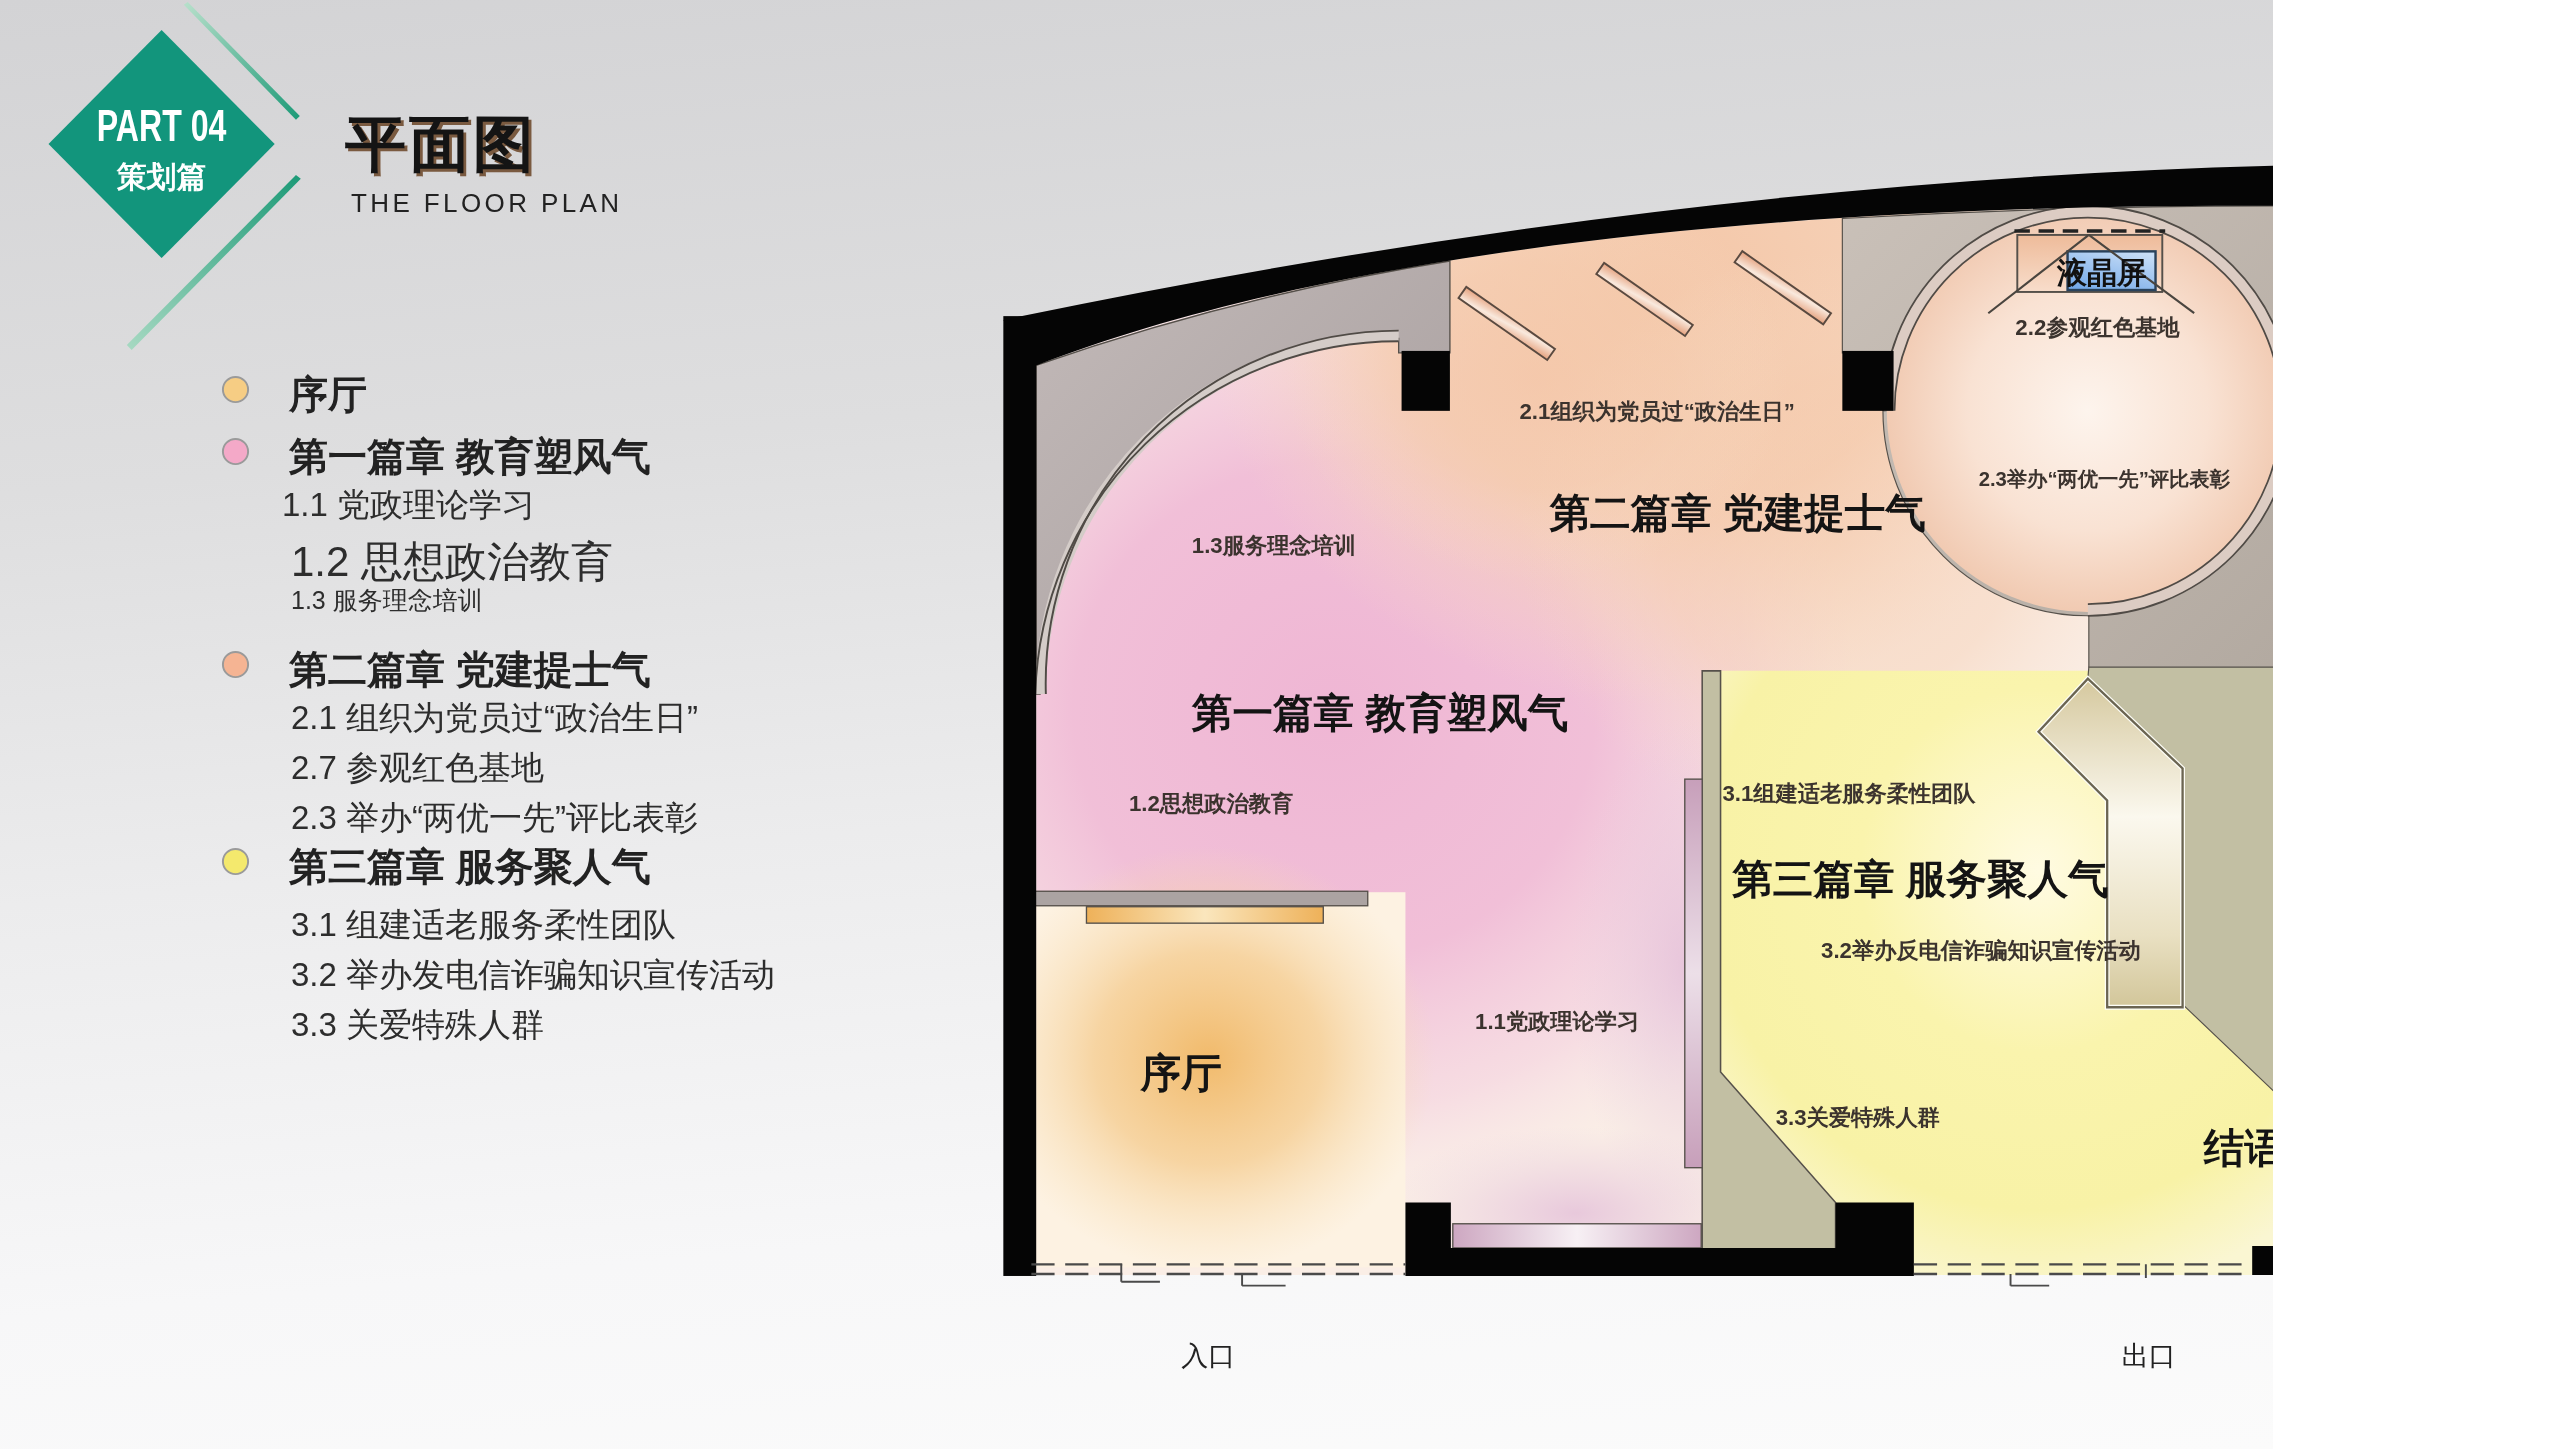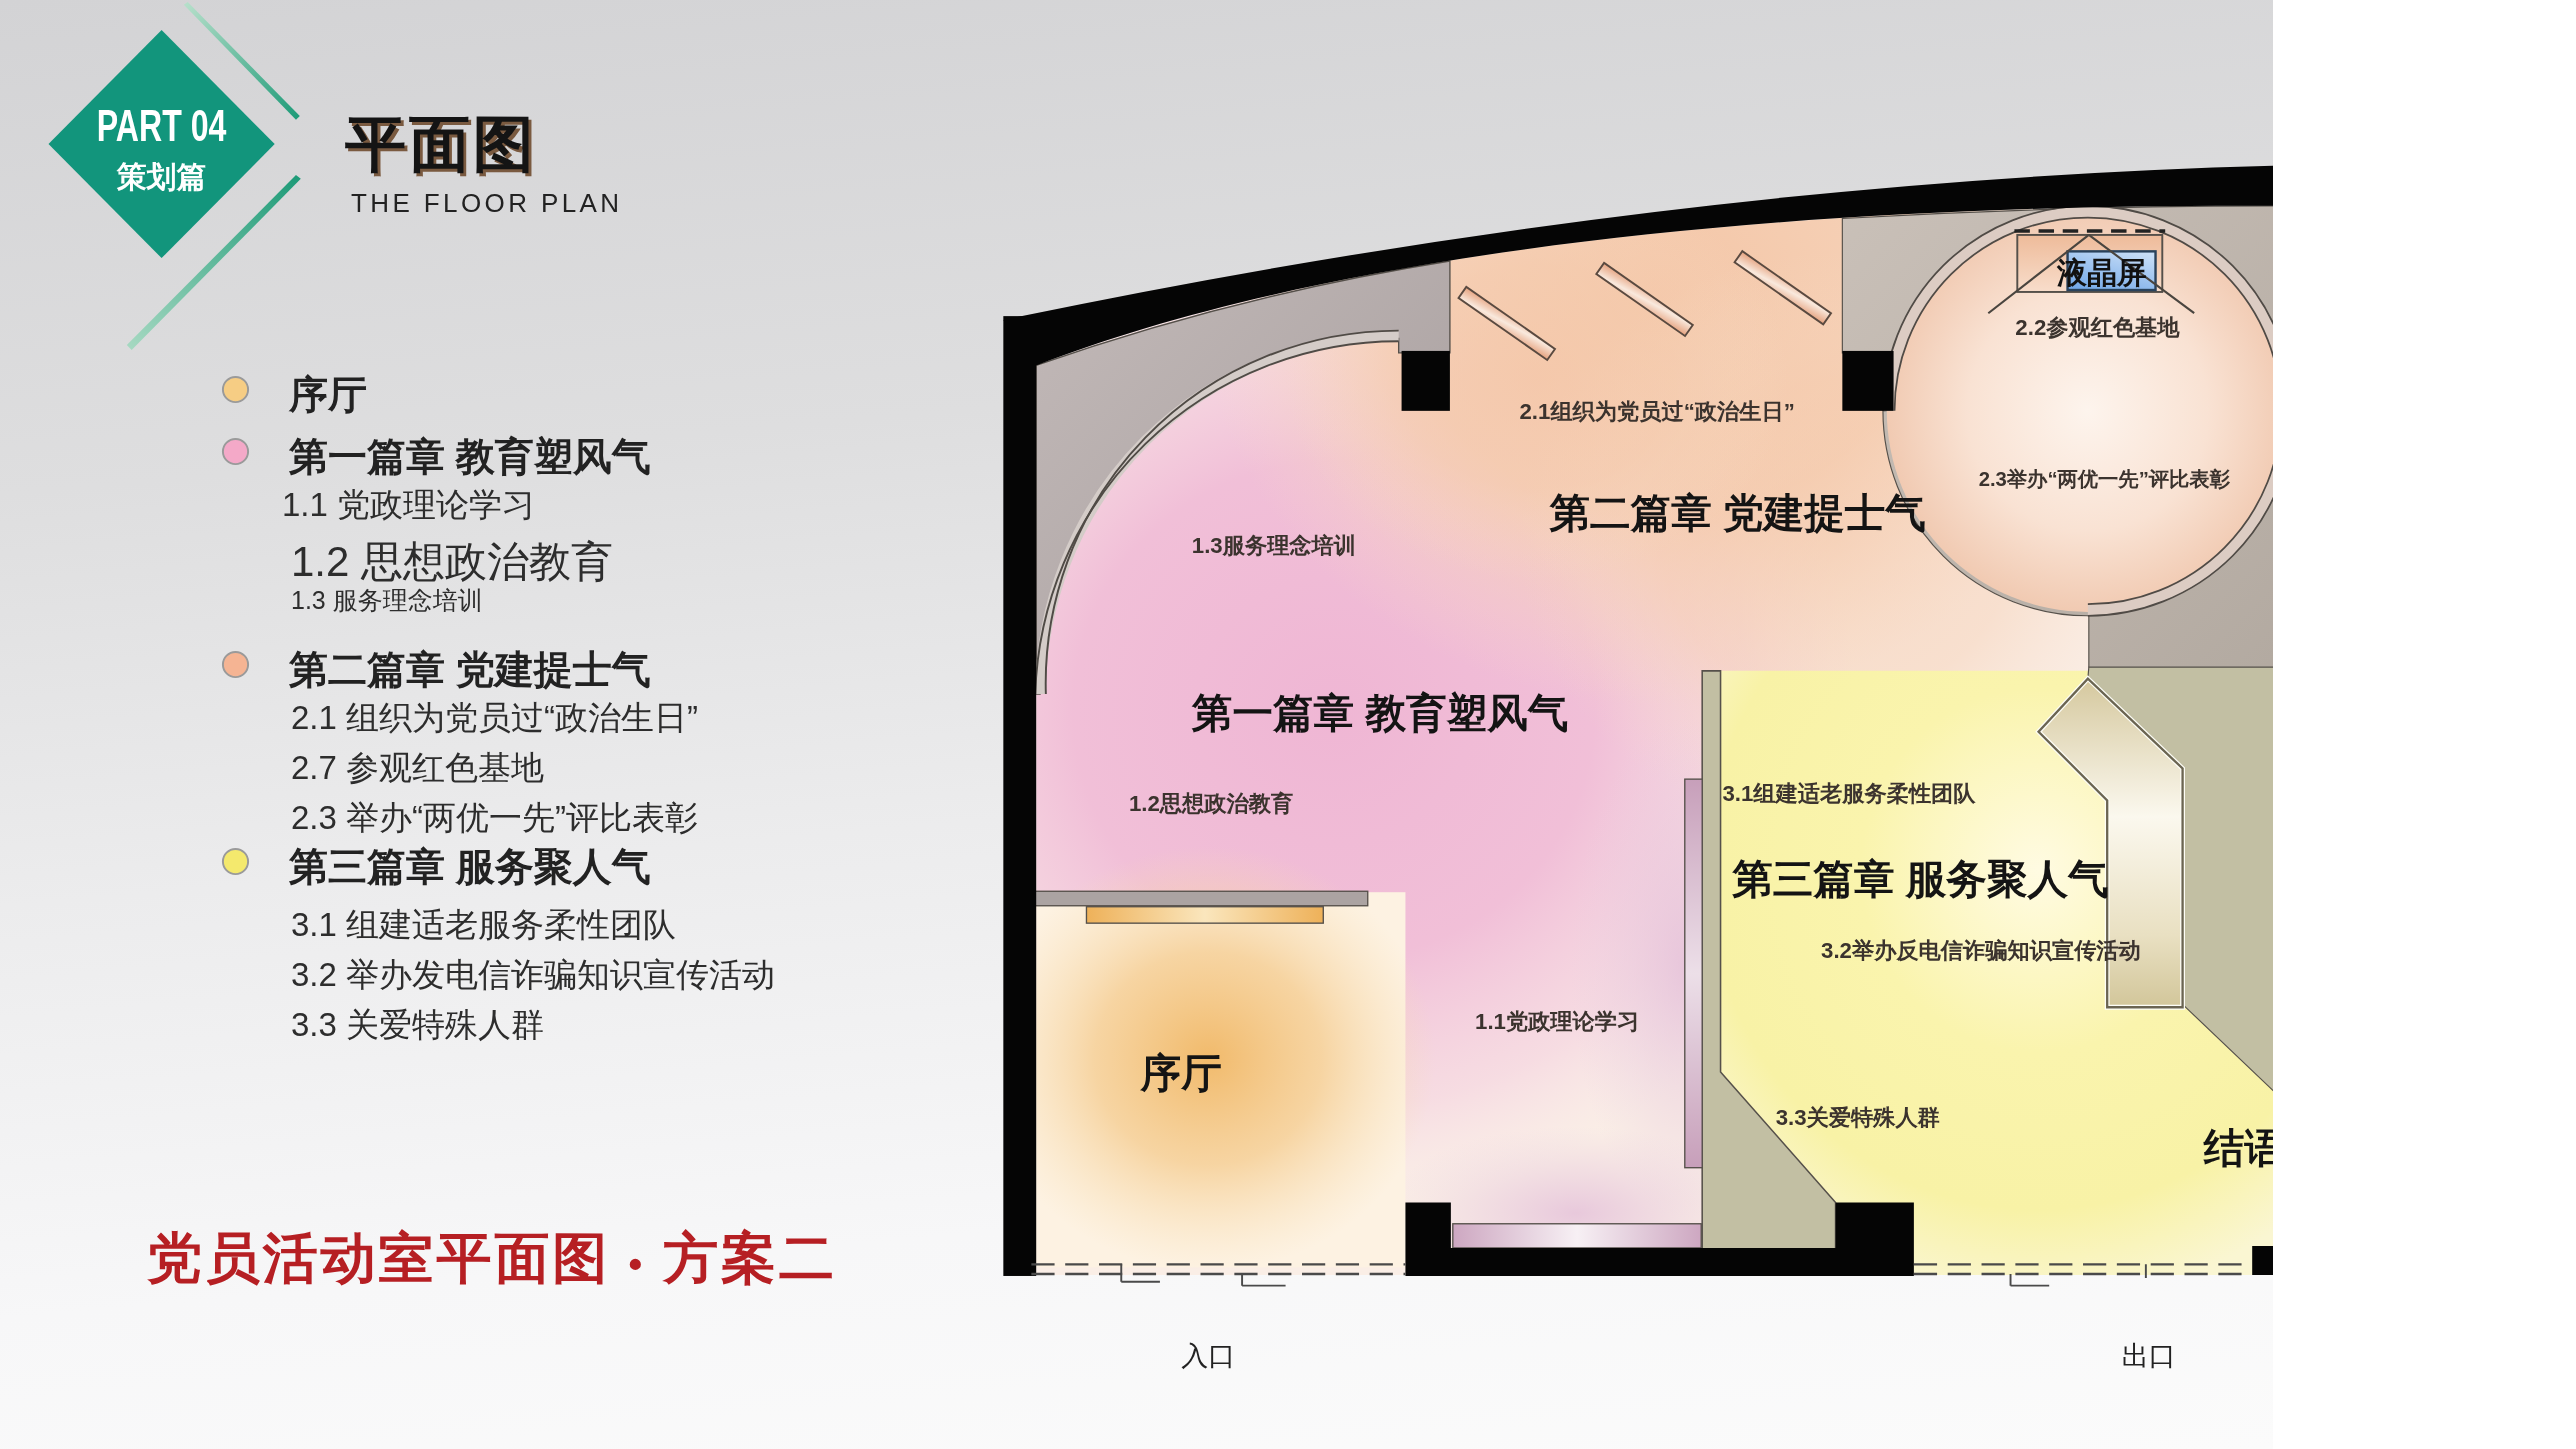--- a/index.html
+++ b/index.html
@@ -73,21 +73,20 @@
       </svg>
   <div class="abs" style="left:289px;top:840px;font-size:39px;font-weight:bold;color:#222;white-space:nowrap;">第三篇章 服务聚人气</div>
 
   <div class="abs" style="left:291px;top:903px;font-size:33px;color:#2d2d2d;white-space:nowrap;">3.1 组建适老服务柔性团队</div>
 
   <div class="abs" style="left:291px;top:953px;font-size:33px;color:#2d2d2d;white-space:nowrap;">3.2 举办发电信诈骗知识宣传活动</div>
 
   <div class="abs" style="left:291px;top:1003px;font-size:33px;color:#2d2d2d;white-space:nowrap;">3.3 关爱特殊人群</div>
 </div>
 
-<div class="abs" style="left:147px;top:1222px;font-size:55px;font-weight:bold;color:#b61f23;letter-spacing:2.9px;white-space:nowrap;">党员活动室平面图 <span style="font-size:39px;">•</span> 方案二</div>
 
 <svg class="abs" style="left:0;top:0" width="2576" height="1450" viewBox="0 0 2665 1500">
 <defs>
 <linearGradient id="gWedge" x1="0" y1="0" x2="1" y2="1">
   <stop offset="0" stop-color="#c2b9b8"></stop>
   <stop offset="1" stop-color="#a69d9d"></stop>
 </linearGradient>
 <linearGradient id="gCorner" x1="0" y1="0" x2="1" y2="1">
   <stop offset="0" stop-color="#c9c0b8"></stop>
   <stop offset="1" stop-color="#b2a9a0"></stop>

